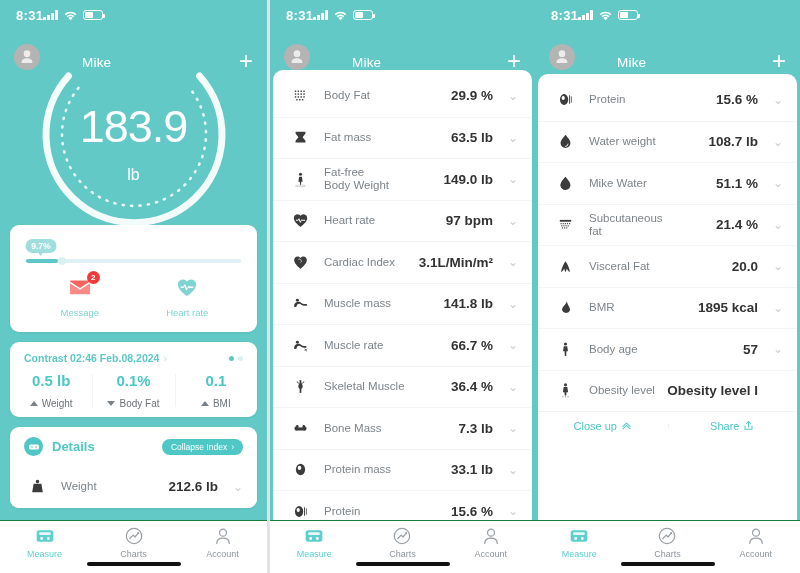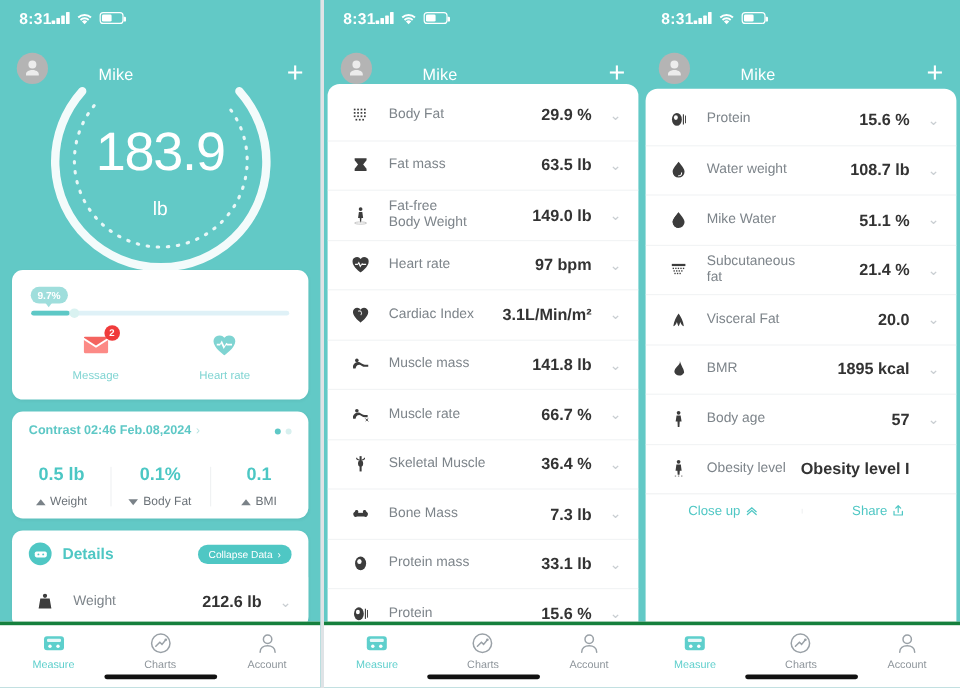--- a/index.html
+++ b/index.html
@@ -59,21 +59,21 @@
   .sc-label{color:#7fd4d2;font-size:9.5px;margin-top:6px;}
   .badge{position:absolute;top:-6px;right:-9px;background:#f03b3b;color:#fff;font-size:8px;font-weight:bold;border-radius:7px;min-width:13px;height:13px;display:flex;align-items:center;justify-content:center;padding:0 2px;box-sizing:border-box;}
 
   .contrast-card{padding:10px 0 8px 0;}
   .contrast-head{display:flex;align-items:center;padding:0 14px;}
   .contrast-title{color:#5ec8c6;font-size:10.5px;font-weight:bold;}
   .chev-sm{color:#b9e4e2;font-size:10px;margin-left:4px;}
   .dots{margin-left:auto;display:flex;gap:4px;align-items:center;}
   .dots i{width:5px;height:5px;border-radius:50%;background:#d8f0ef;display:block;}
   .dots i.on{background:#5ec8c6;}
-  .contrast-cols{display:flex;margin-top:22px;align-items:center;}
+  .contrast-cols{display:flex;margin-top:8px;align-items:center;}
   .ccol{flex:1;text-align:center;position:relative;}
   .ccol + .ccol:before{content:"";position:absolute;left:0;top:2px;bottom:2px;width:1px;background:#f0f2f3;}
   .cval{color:#4cc7c4;font-size:15px;font-weight:bold;}
   .clab{margin-top:9px;font-size:10px;color:#6b7278;display:flex;align-items:center;justify-content:center;gap:4px;}
   .tri{width:0;height:0;border-left:4px solid transparent;border-right:4px solid transparent;}
   .tri.up{border-bottom:5px solid #7a8288;}
   .tri.down{border-top:5px solid #7a8288;}
 
   .details-card{margin-bottom:0;overflow:hidden;}
   .details-head{display:flex;align-items:center;padding:10px 14px 10px 14px;}
@@ -100,21 +100,21 @@
 
   .sheet{position:absolute;left:3px;right:3px;top:70px;bottom:47px;background:#ffffff;border-radius:10px 10px 0 0;overflow:hidden;}
   .sheet.p3{top:74px;}
   .sheet-rows{padding-top:5px;}
 
   .footer-actions{display:flex;border-top:1px solid #f0f2f3;height:27px;align-items:center;}
   .footer-actions .fa{flex:1;text-align:center;color:#4fc7c4;font-size:11px;position:relative;display:flex;align-items:center;justify-content:center;gap:4px;}
   .footer-actions .fa + .fa:before{content:"";position:absolute;left:0;top:4px;bottom:4px;width:1px;background:#f0f2f3;}
 
   
-  .tabbar{position:absolute;left:0;right:0;bottom:0;height:47px;background:#ffffff;border-top:3px solid #15803d;display:flex;align-items:flex-start;padding-top:5px;}
+  .tabbar{position:absolute;left:0;right:0;bottom:0;height:47px;background:#ffffff;border-top:1px solid #15803d;display:flex;align-items:flex-start;padding-top:5px;}
   .tab{flex:1;display:flex;flex-direction:column;align-items:center;gap:3px;}
   .tab svg{width:20px;height:20px;}
   .tab span{font-size:9px;color:#8e959b;}
   .tab.active span{color:#5ecfcc;}
   .homebar{position:absolute;bottom:7px;left:50%;transform:translateX(-50%);width:94px;height:4px;background:#111;border-radius:3px;}
 </style>
 </head>
 <body>
 
 <div class="screens">
@@ -229,21 +229,21 @@
       <div class="details-head">
         <span class="dh-icon">
           <svg viewBox="0 0 24 24">
               <rect x="2" y="7" width="20" height="10" rx="3"></rect>
               <circle cx="8" cy="12" r="1.6" fill="#4fc7c4"></circle>
               <circle cx="16" cy="12" r="1.6" fill="#4fc7c4"></circle>
             </svg>
         </span>
         <span class="dh-title">Details</span>
         <span class="collapse-pill">
-          <span>Collapse Data</span>
+          <span>Collapse Index</span>
           <span>›</span>
         </span>
       </div>
       <div class="rows">
         <div class="row">
           <span class="ico">
             <svg viewBox="0 0 24 24">
                 <path d="M9.5 5a2.5 2.5 0 1 1 5 0 2.5 2.5 0 0 1-5 0zm-3 3h11l2 12H4.5l2-12z"></path>
               </svg>
           </span>

